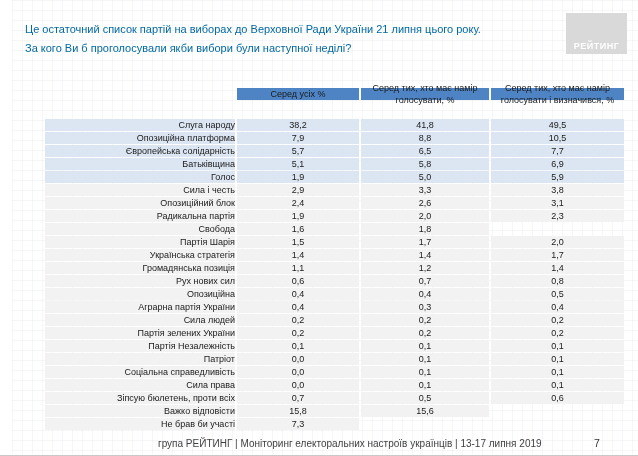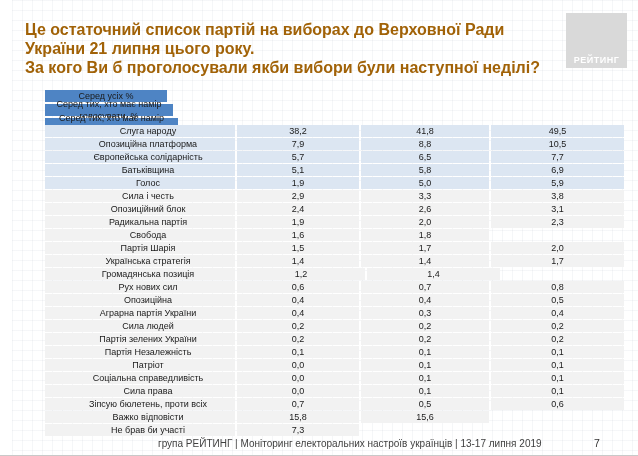--- a/index.html
+++ b/index.html
@@ -18,50 +18,50 @@
   .slide::before {
     content:""; position:absolute; top:0; bottom:0; left:12px; right:0;
     background-image:
       linear-gradient(to right, rgba(90,110,140,0.06) 1px, transparent 1px),
       linear-gradient(to bottom, rgba(90,110,140,0.06) 1px, transparent 1px);
     background-size:10px 10px;
     pointer-events:none;
   }
   .title {
     position:absolute; left:25px; top:20px; width:535px;
-    font-size:16px; font-weight:bold; color:#a16207; line-height:19px;
+    font-size:11px; font-weight:normal; color:#0369a1; line-height:19px;
     z-index:2;
   }
   .logo {
-    position:absolute; left:566px; top:13px; width:61px; height:55px;
+    position:absolute; left:566px; top:13px; width:61px; height:41px;
     background:#d9d9d9; z-index:2;
     display:flex; align-items:flex-end; justify-content:center;
   }
   .logo span {
     color:#ffffff; font-weight:bold; font-size:9px; letter-spacing:0.5px;
     padding-bottom:3px;
   }
   .tbl { position:absolute; left:45px; top:88px; width:580px; z-index:2; }
   .trow { display:flex; gap:2px; margin-bottom:1px; }
   .c1 { width:190px; }
   .c2 { width:122px; }
   .c3 { width:128px; }
   .c4 { width:133px; }
-  .thead { height:30px; margin-bottom:7px;flex-direction:column; }
+  .thead { height:30px; margin-bottom:1px; }
   .hcell {
     background:#4e84c4; color:#ffffff; font-size:9px; line-height:11px;
     display:flex; align-items:center; justify-content:center; text-align:center;
     padding:0 4px; height:30px;
   }
   .hempty { background:transparent; }
   .trow > div { height:12px; font-size:9px; line-height:12px; color:#1a1a1a; }
   #tbody .trow > div { background:#f2f2f2; }
   #tbody .trow.hl > div { background:#dce6f2; }
   #tbody .trow > div.empty { background:transparent; }
-  .name { text-align:center; padding-left:16px; white-space:nowrap; overflow:hidden; }
+  .name { text-align:right; padding-left:16px; white-space:nowrap; overflow:hidden; }
   .num  { text-align:center; }
   .footer {
     position:absolute; left:158px; top:438px; font-size:10px; color:#3f3f3f; z-index:2;
   }
   .pagenum {
     position:absolute; left:594px; top:437px; font-size:10.5px; color:#333; z-index:2;
   }
 </style>
 </head>
 <body>
@@ -145,20 +145,21 @@
           <div class="c4 num">2,0</div>
         </div>
         <div class="trow">
           <div class="c1 name">Українська стратегія</div>
           <div class="c2 num">1,4</div>
           <div class="c3 num">1,4</div>
           <div class="c4 num">1,7</div>
         </div>
         <div class="trow">
           <div class="c1 name">Громадянська позиція</div>
+          <div class="c2 num">1,1</div>
           <div class="c3 num">1,2</div>
           <div class="c4 num">1,4</div>
         </div>
         <div class="trow">
           <div class="c1 name">Рух нових сил</div>
           <div class="c2 num">0,6</div>
           <div class="c3 num">0,7</div>
           <div class="c4 num">0,8</div>
         </div>
         <div class="trow">

